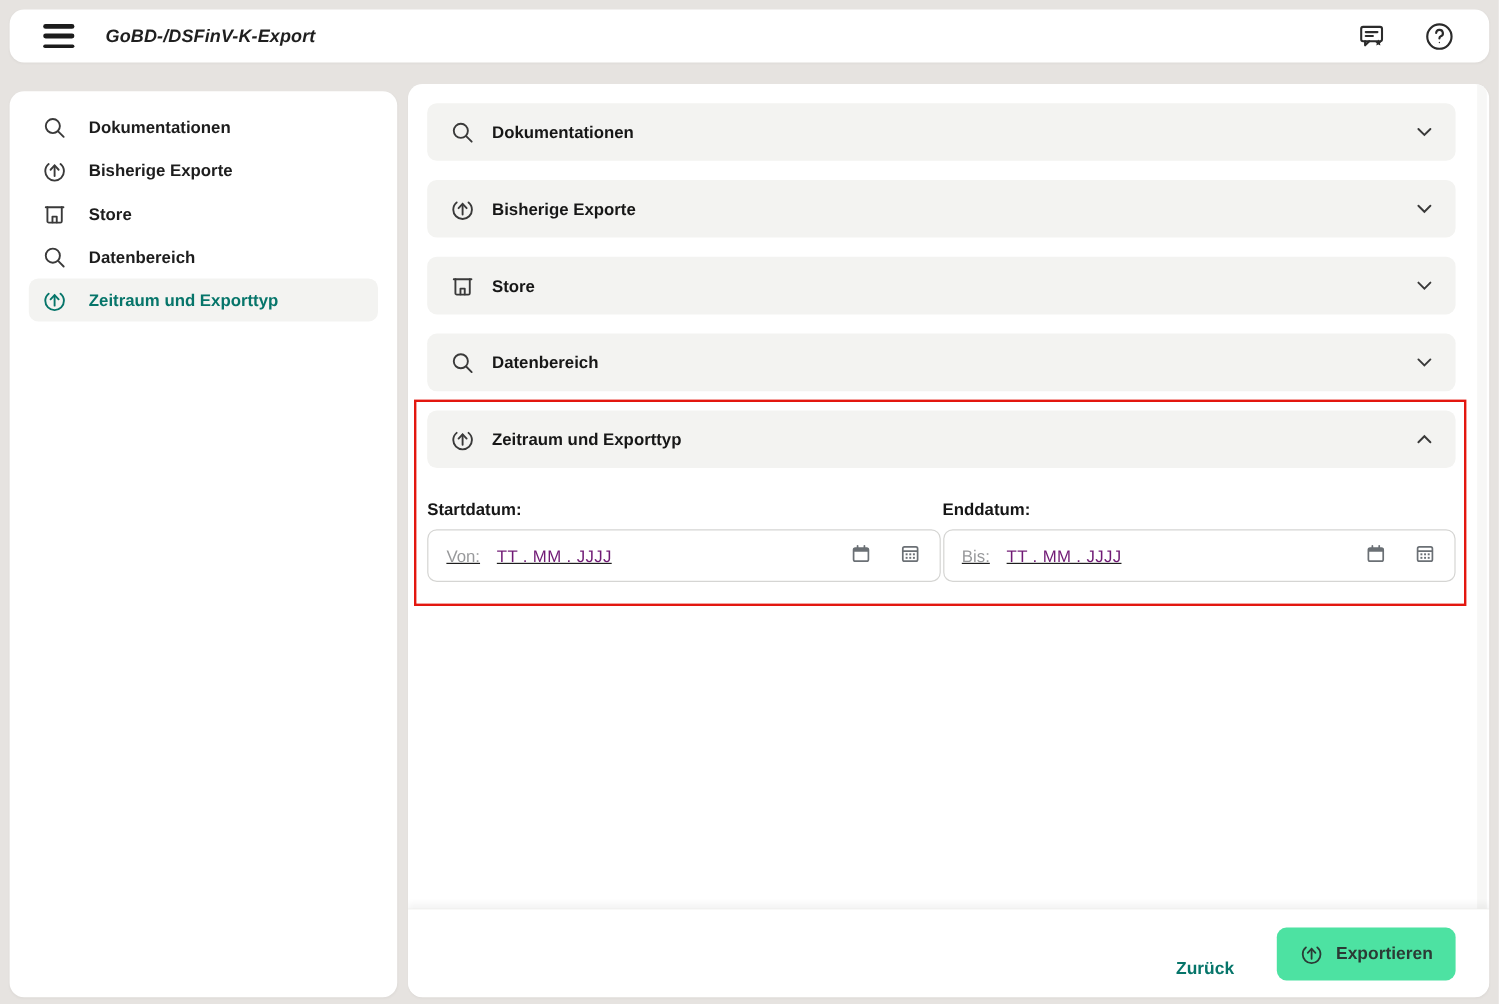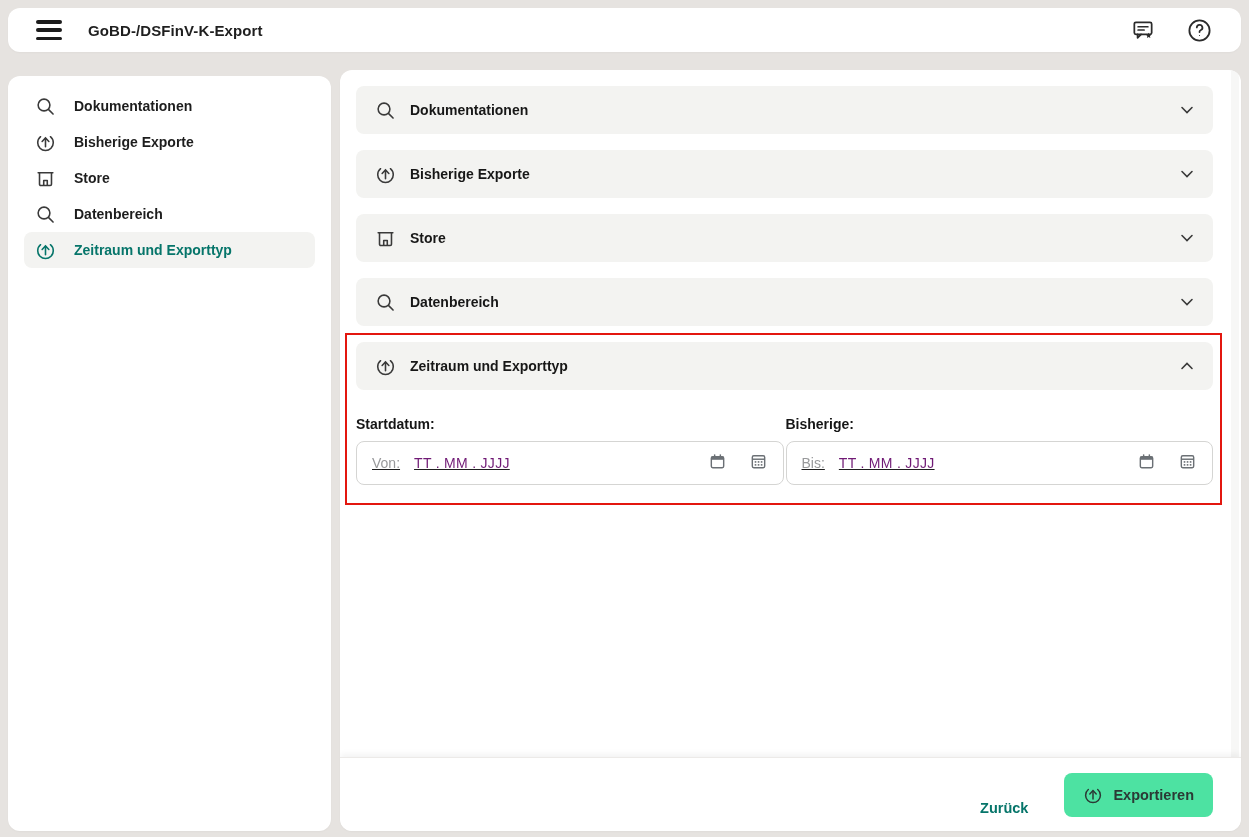--- a/index.html
+++ b/index.html
@@ -15,20 +15,21 @@
     position: absolute;
     background: #ffffff;
     border-radius: 12px;
     box-shadow: 0 1px 2px rgba(0,0,0,0.03);
   }
   
   .header-card {
     left: 8px; top: 8px; right: 8px; height: 44px;
     display: flex; align-items: center;
     padding: 0 28px;
+    font-style: italic;
   }
   .hamburger { width: 26px; height: 20px; display: flex; flex-direction: column; justify-content: space-between; cursor: pointer; }
   .hamburger span { display: block; height: 3.5px; background: #1c1c1c; border-radius: 2px; }
   .header-title { font-size: 15px; font-weight: 700; margin-left: 26px; letter-spacing: 0.1px; }
   .header-spacer { flex: 1; }
   .header-icon { width: 28px; height: 28px; display: flex; align-items: center; justify-content: center; cursor: pointer; }
   .header-icon + .header-icon { margin-left: 28px; }
 
   
   .sidebar-card {
@@ -302,21 +303,21 @@
                       <rect x="9.2" y="12.7" width="1.7" height="1.7"></rect>
                       <rect x="12.4" y="12.7" width="1.7" height="1.7"></rect>
                     </g>
                   </svg>
               </span>
             </span>
           </div>
         </div>
 
         <div class="field">
-          <div class="field-label">Bisherige:</div>
+          <div class="field-label">Enddatum:</div>
           <div class="field-box">
             <span class="prefix">Bis:</span>
             <span class="ph">TT . MM . JJJJ</span>
             <span class="spacer"></span>
             <span class="cal-icons">
               <span>
                 <svg width="19" height="19" viewBox="0 0 20 20" fill="none" stroke="#6b7075" stroke-width="1.5" stroke-linecap="round">
                     <rect x="3.5" y="5" width="13" height="11.5" rx="1.5"></rect>
                     <rect x="3.5" y="5" width="13" height="3.2" fill="#6b7075" stroke="none"></rect>
                     <line x1="7" y1="3" x2="7" y2="5.4"></line>

